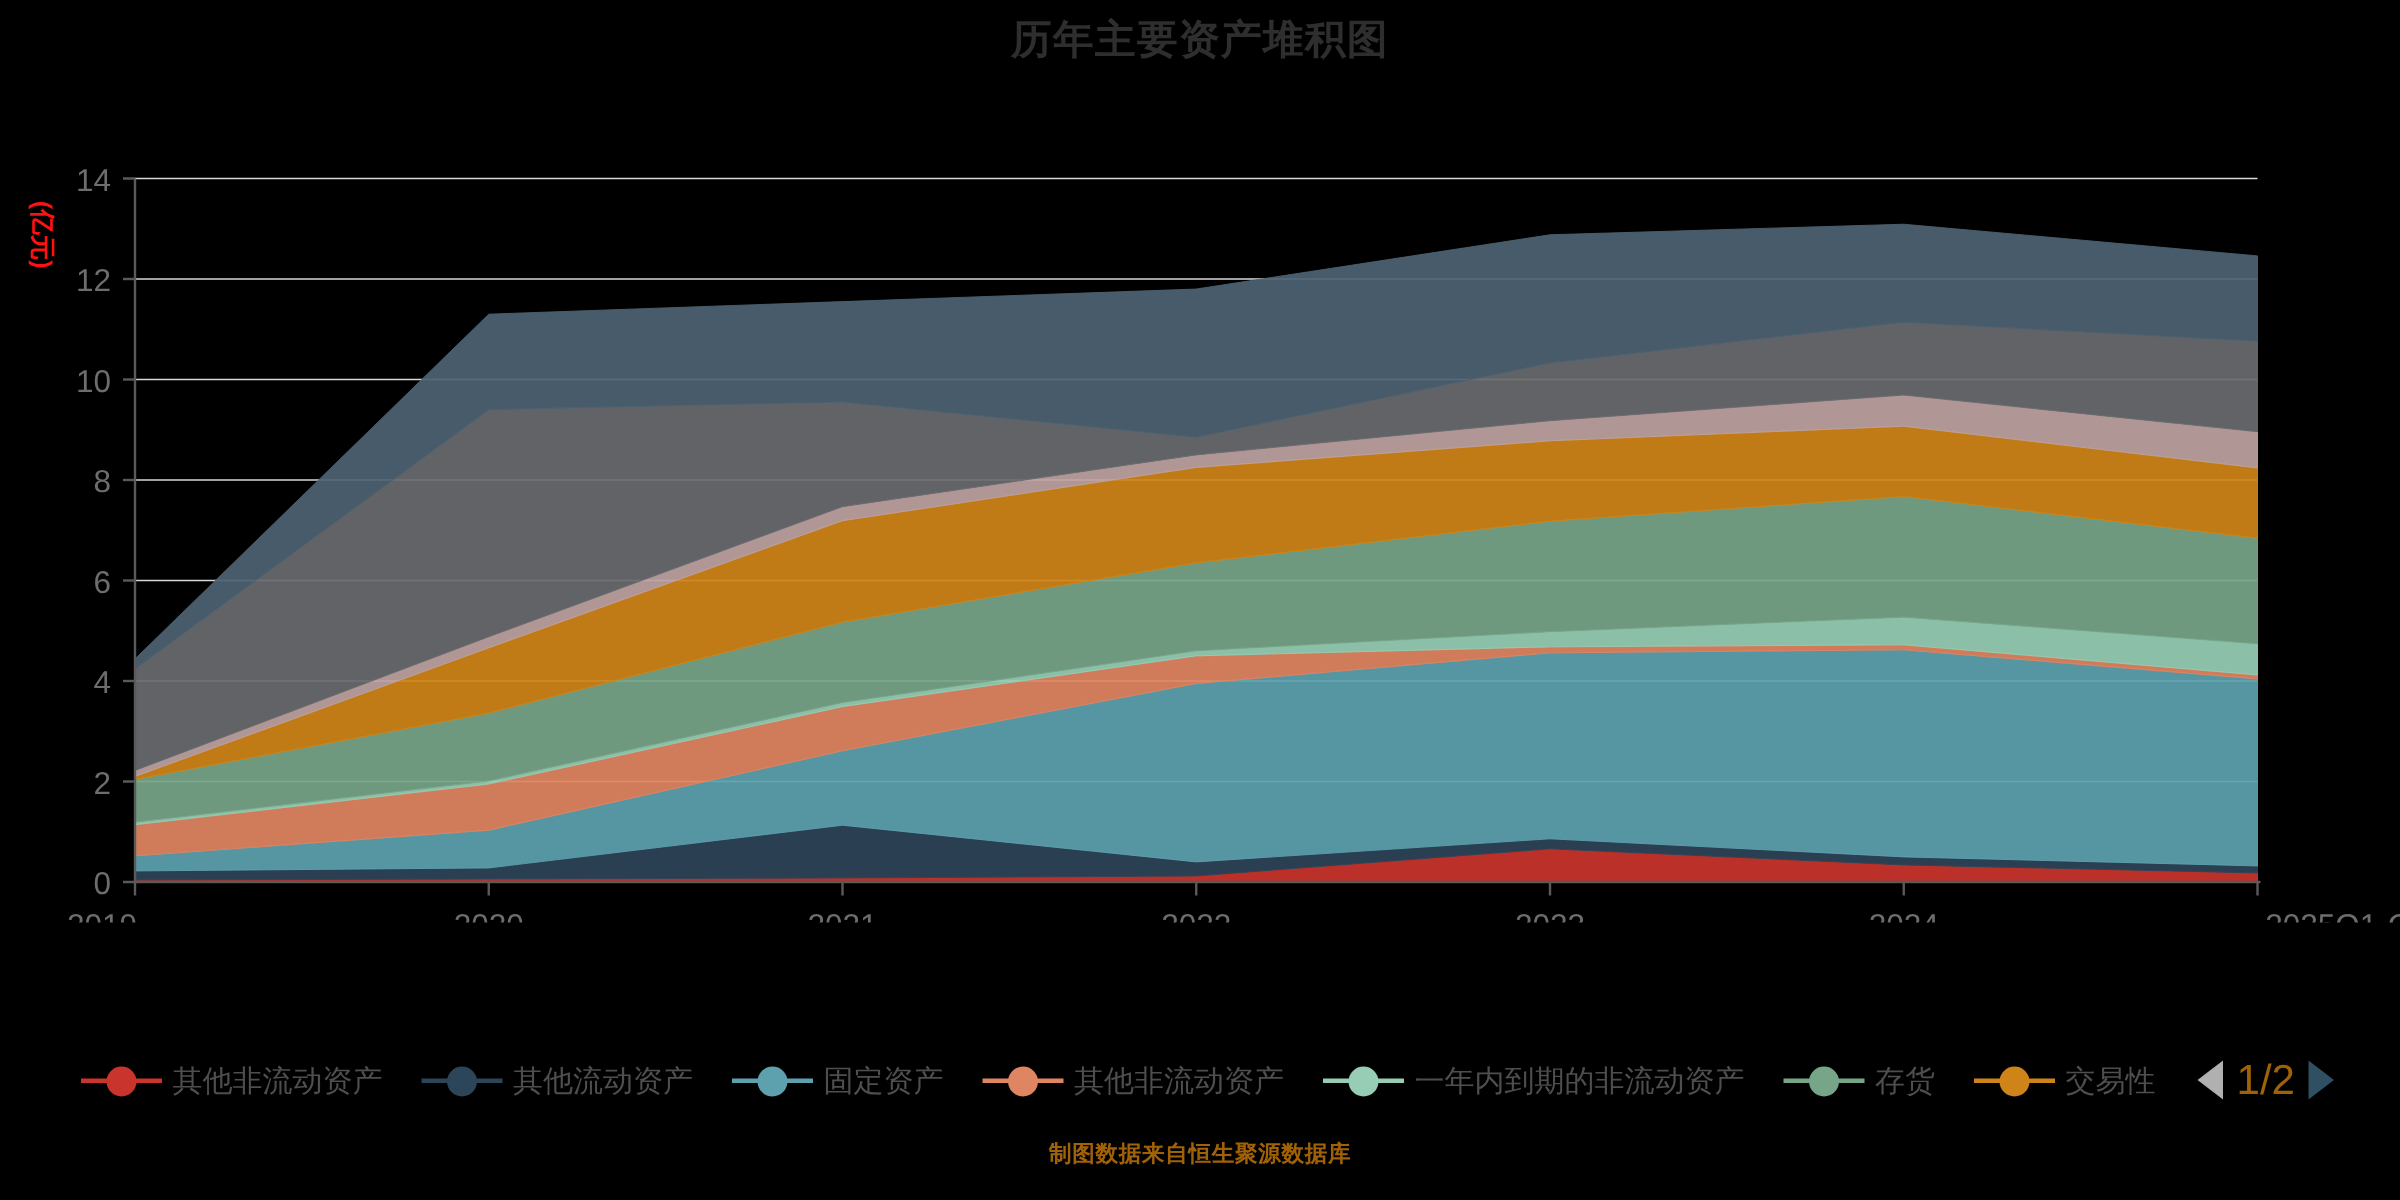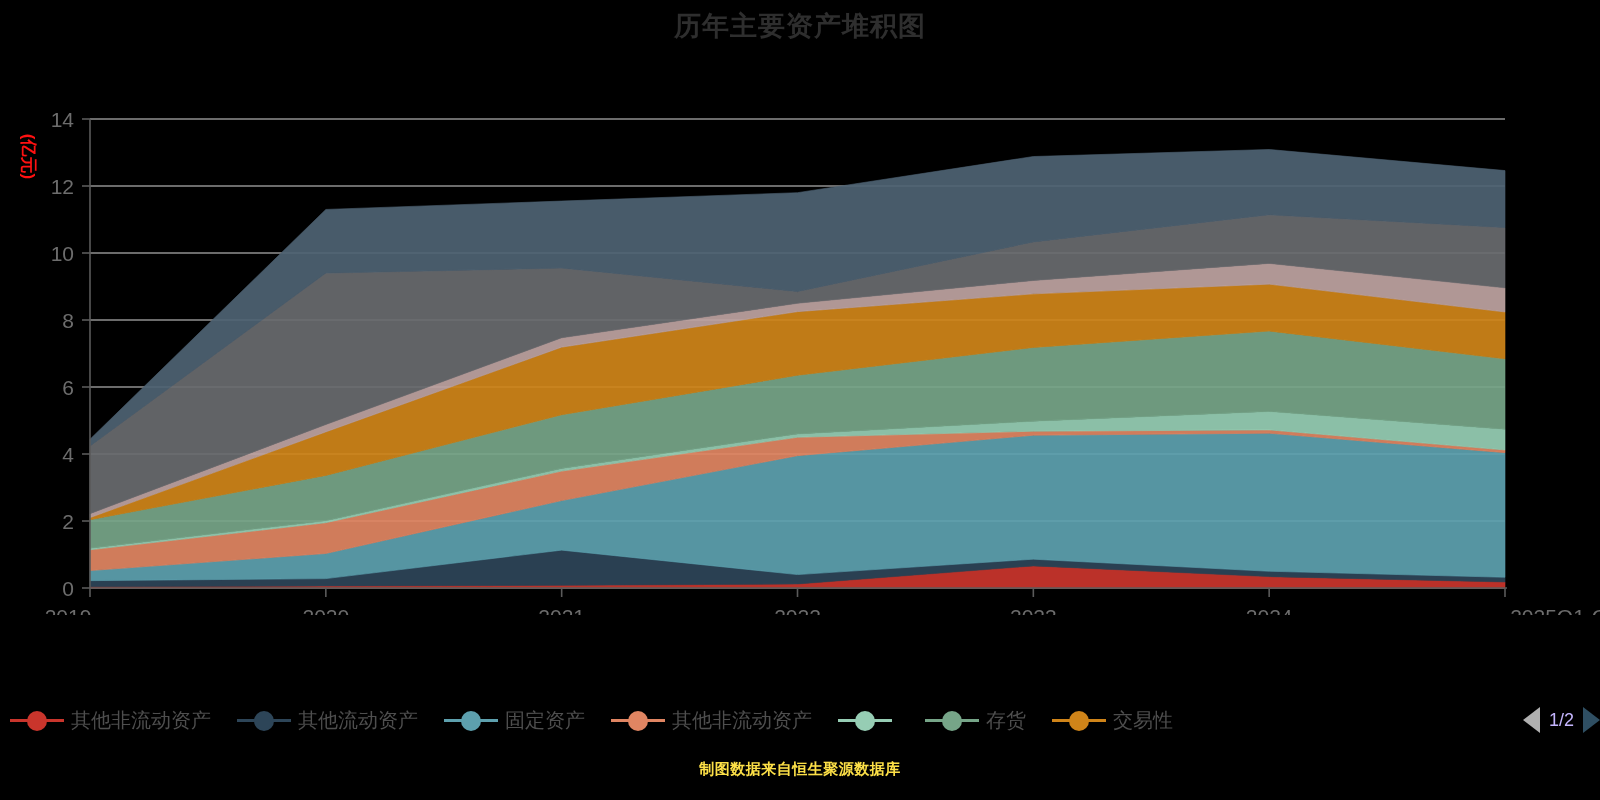--- a/index.html
+++ b/index.html
@@ -19,38 +19,38 @@
   .gridline{stroke:#d8d8d8;stroke-width:1.1;}
   .axis-line{stroke:#5a5a5a;stroke-width:1.6;}
   .tickmark{stroke:#5a5a5a;stroke-width:1.6;}
 
   #y-axis-unit{position:absolute;left:6px;top:112px;width:44px;height:90px;}
   #y-axis-unit span{display:block;color:#ff1111;font-size:17px;font-weight:bold;
       transform:rotate(90deg);transform-origin:center;white-space:nowrap;
       position:absolute;left:-18px;top:33px;width:80px;text-align:center;}
 
   #legend{position:absolute;left:0;top:694px;width:1600px;height:52px;
-      display:flex;align-items:center;justify-content:space-between;gap:0px;padding-left:10px;
+      display:flex;align-items:center;justify-content:center;gap:0px;padding-left:10px;
       box-sizing:border-box;}
   .legend-item{display:flex;align-items:center;margin-right:26px;cursor:pointer;}
   .legend-marker{position:relative;width:54px;height:26px;margin-right:7px;flex:none;}
   .legend-marker .bar{position:absolute;top:12px;left:0;width:54px;height:2.6px;}
   .legend-marker .dot{position:absolute;top:4px;left:17px;width:20px;height:20px;border-radius:50%;}
   .legend-label{color:#4e4e4e;font-size:20px;white-space:nowrap;}
 
   #legend-pager{display:flex;align-items:center;gap:9px;margin-left:2px;}
   .pager-arrow{width:0;height:0;cursor:pointer;}
   .pager-left{border-top:13px solid transparent;border-bottom:13px solid transparent;
       border-right:17px solid #b0b0b0;}
   .pager-right{border-top:13px solid transparent;border-bottom:13px solid transparent;
       border-left:17px solid #2f4f63;}
-  #pager-text{color:#c4b5fd;font-size:18px;}
+  #pager-text{color:#a16207;font-size:28px;}
 
   #footer-note{position:absolute;left:0;top:760px;width:1600px;text-align:center;
-      color:#fde047;font-size:15px;font-weight:bold;letter-spacing:0.5px;}
+      color:#a16207;font-size:15px;font-weight:bold;letter-spacing:0.5px;}
 </style>
 </head>
 <body>
 
 <div id="app">
 
   <div id="chart-title">历年主要资产堆积图</div>
 
   <div id="y-axis-unit">
     <span>(亿元)</span>
@@ -149,20 +149,21 @@
             <div class="bar" style="background: rgb(224, 133, 98);"></div>
             <div class="dot" style="background: rgb(224, 133, 98);"></div>
           </div>
           <div class="legend-label">其他非流动资产</div>
         </div>
         <div class="legend-item">
           <div class="legend-marker">
             <div class="bar" style="background: rgb(150, 205, 180);"></div>
             <div class="dot" style="background: rgb(150, 205, 180);"></div>
           </div>
+          <div class="legend-label">一年内到期的非流动资产</div>
         </div>
         <div class="legend-item">
           <div class="legend-marker">
             <div class="bar" style="background: rgb(118, 165, 136);"></div>
             <div class="dot" style="background: rgb(118, 165, 136);"></div>
           </div>
           <div class="legend-label">存货</div>
         </div>
         <div class="legend-item">
           <div class="legend-marker">

